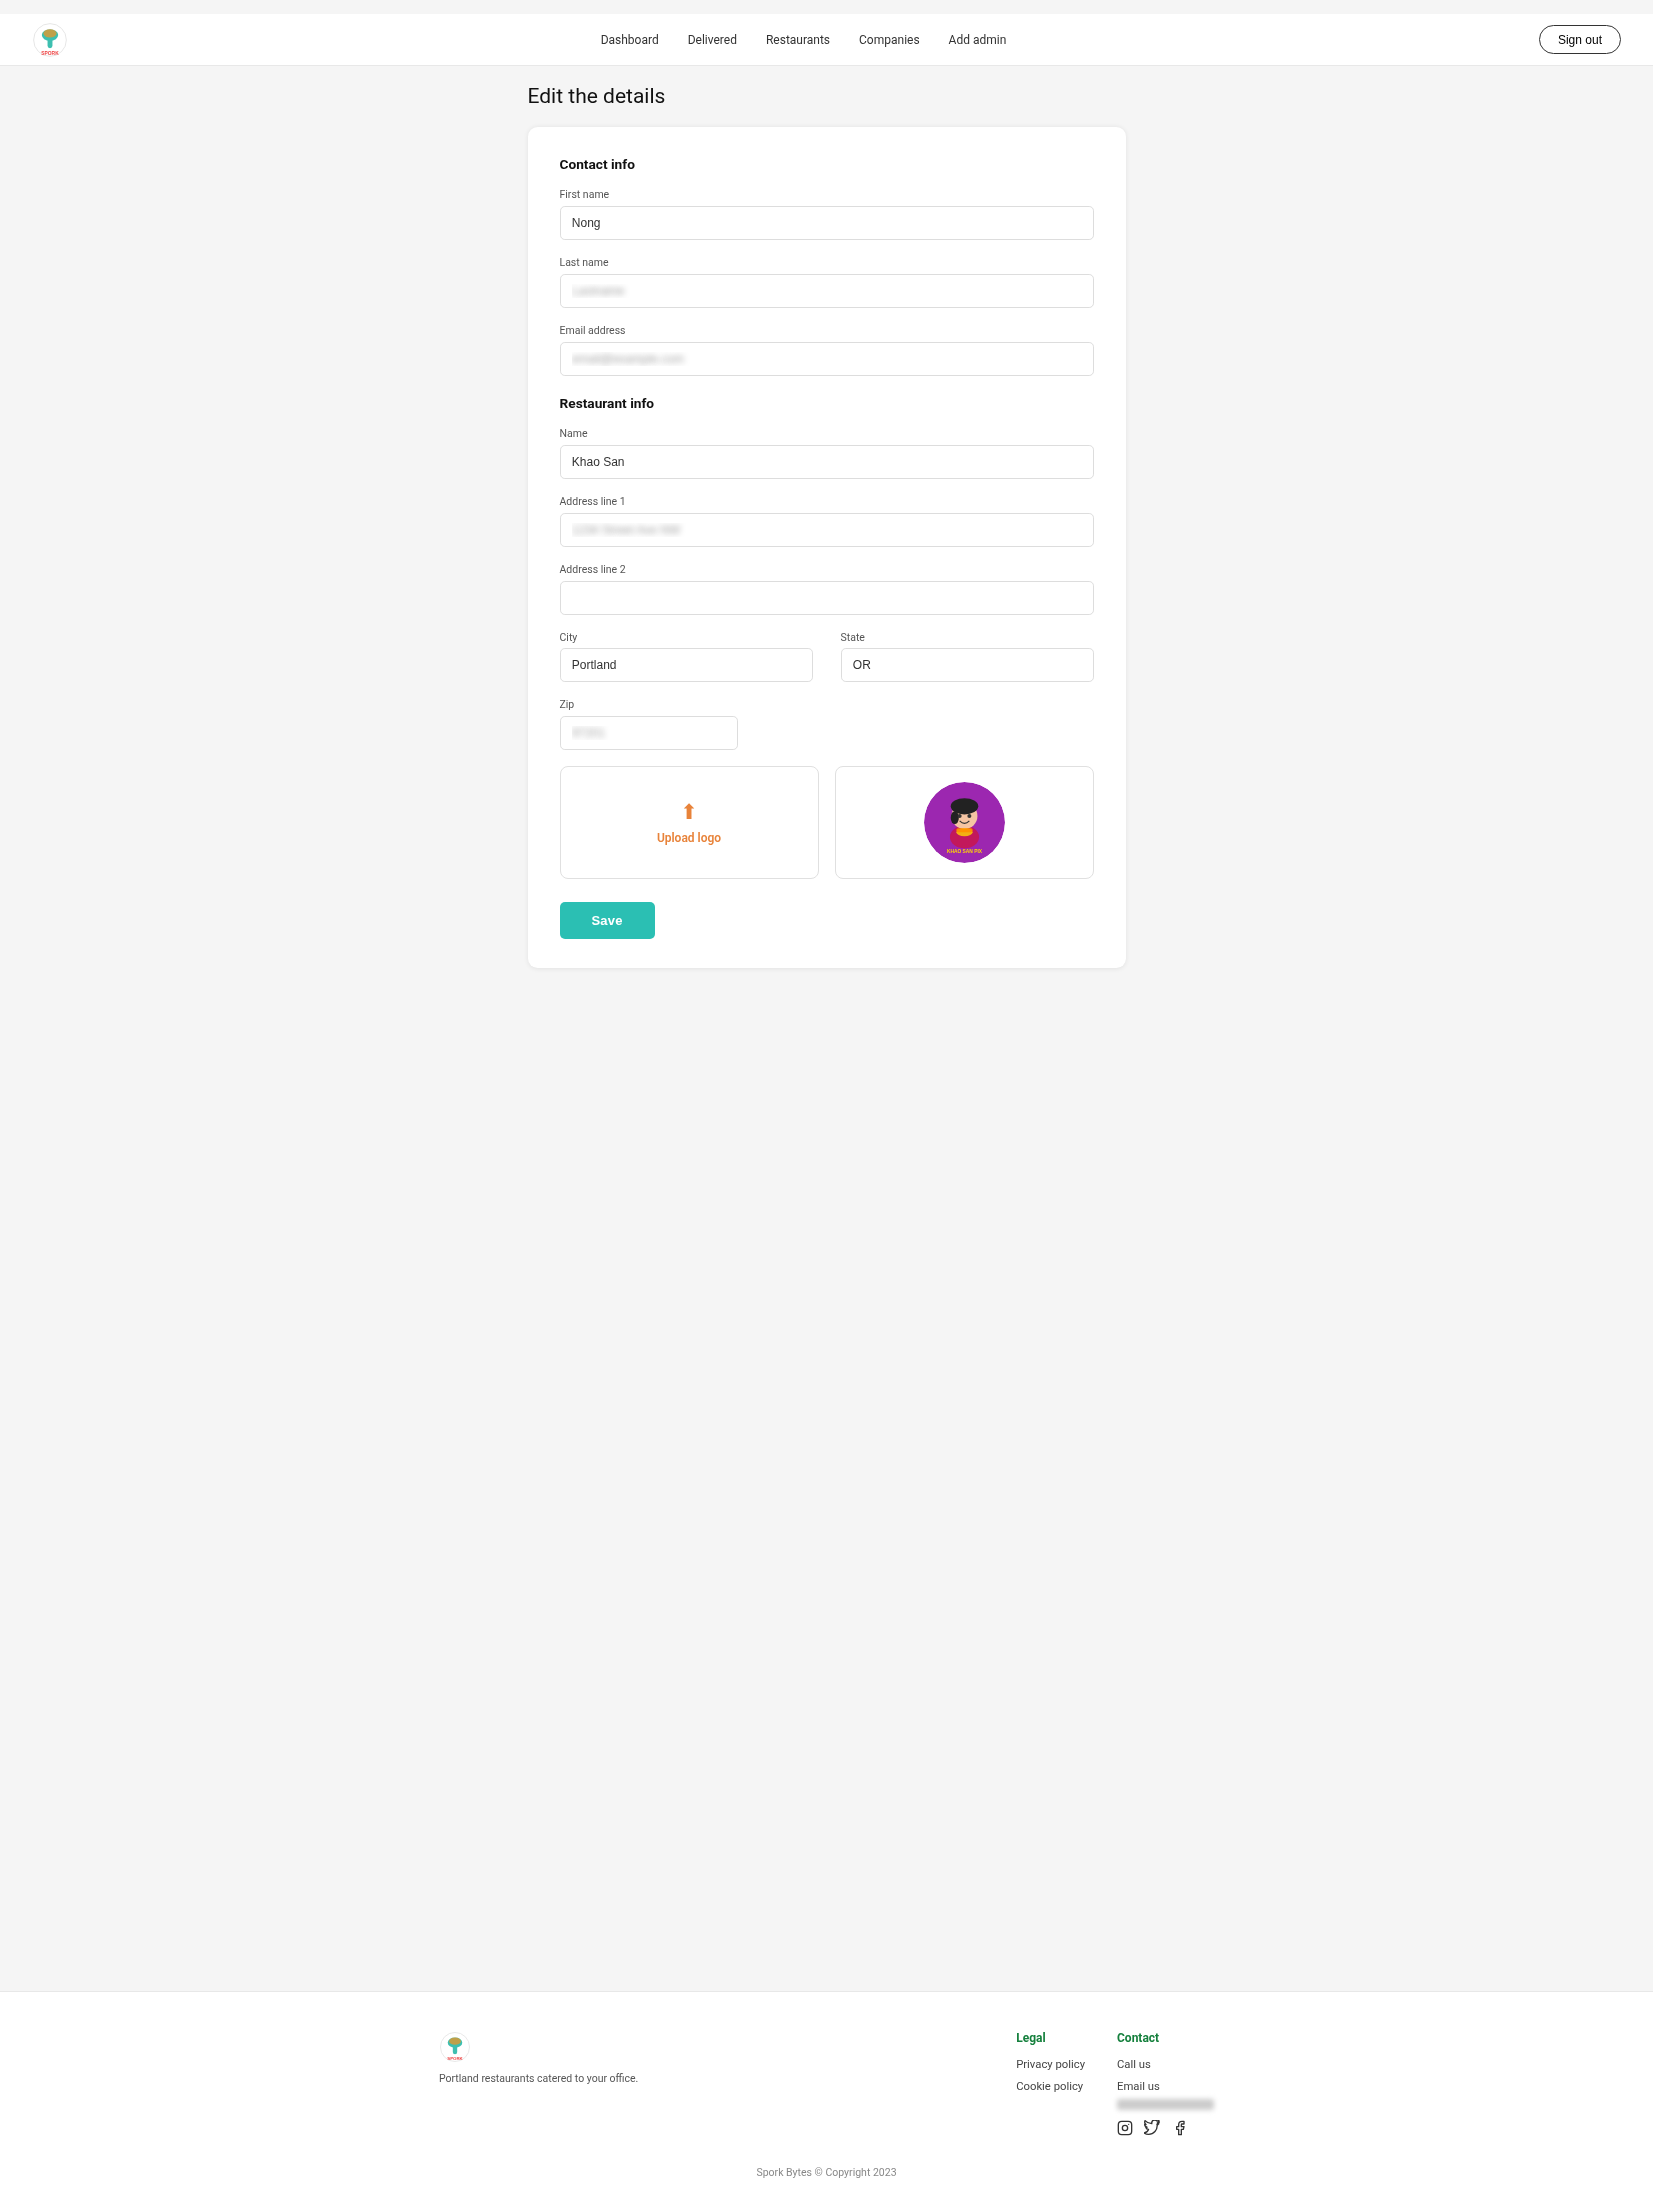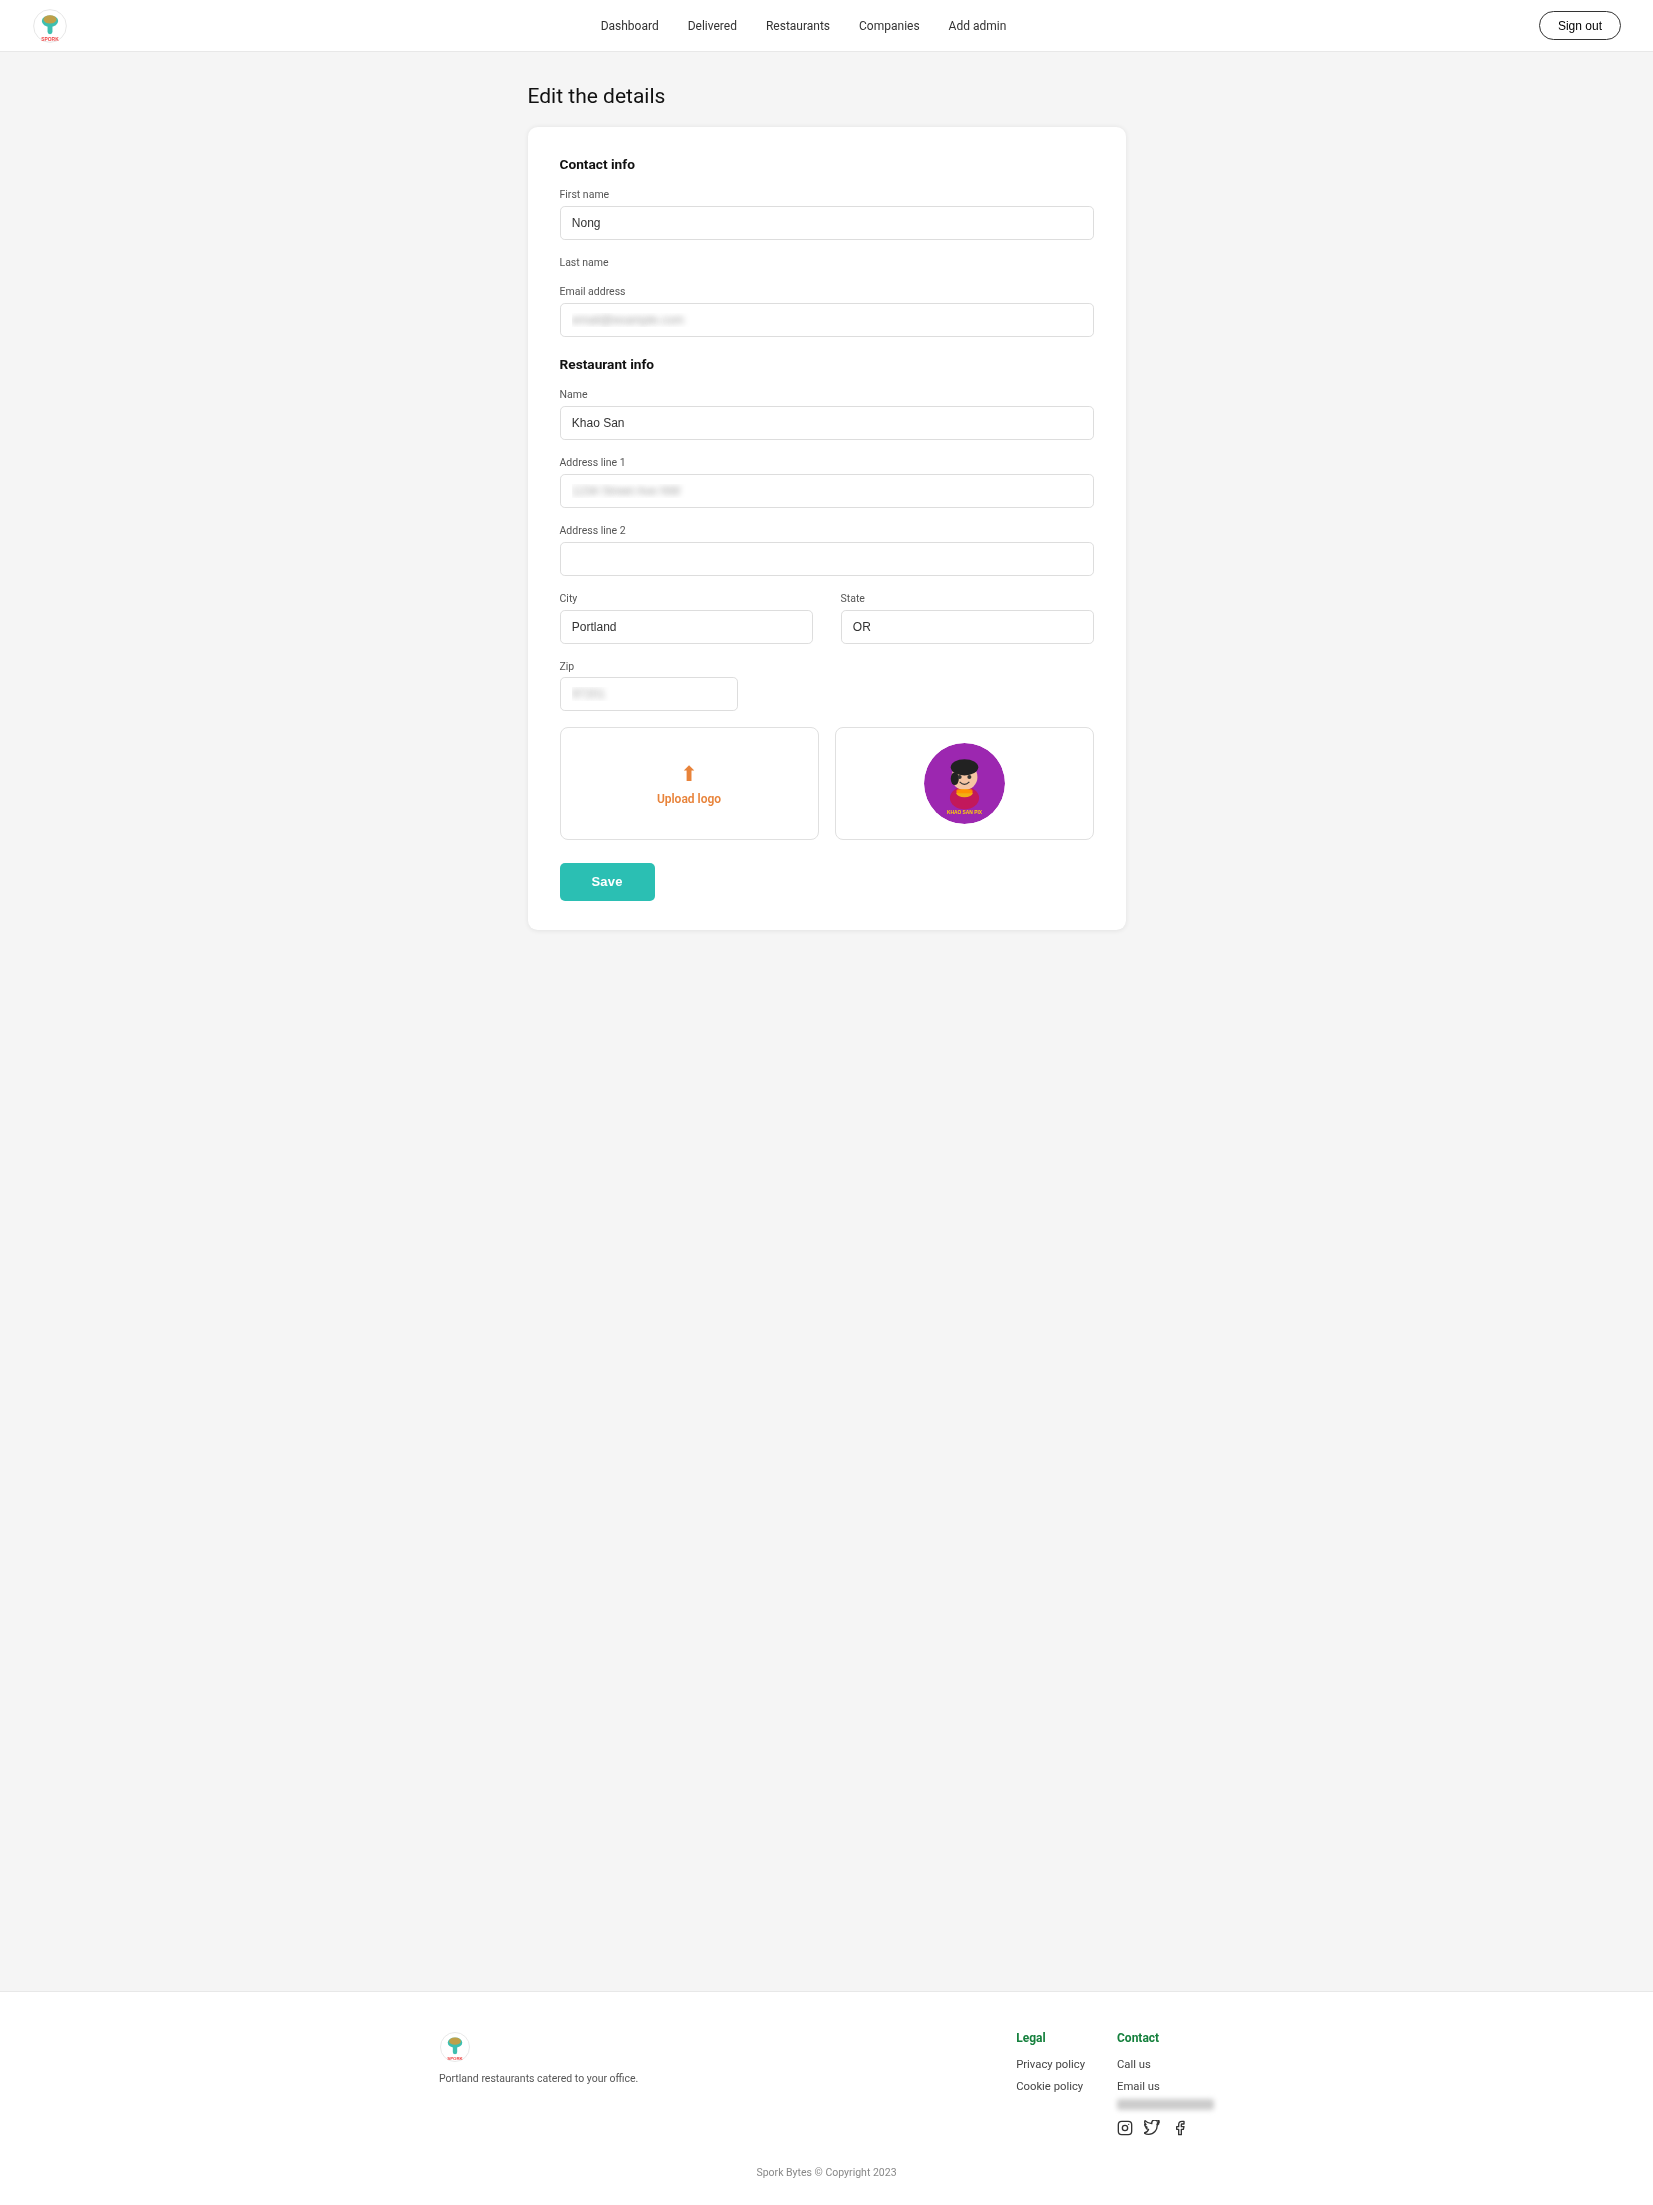--- a/index.html
+++ b/index.html
@@ -15,21 +15,21 @@
     
     .navbar {
       background: #fff;
       border-bottom: 0.8px solid #e8e8e8;
       padding: 16px 32px;
       height: 52px;
       display: flex;
       align-items: center;
       justify-content: space-between;
       position: sticky;
-      top: 0;
+      top: 14px;
       z-index: 10;
     }
     .navbar-logo {
       display: flex;
       align-items: center;
       gap: 4.8px;
     }
     .logo-icon {
       width: 36px;
       height: 36px;
@@ -281,20 +281,21 @@
     
     <div class="section-title">Contact info</div>
 
     <div class="form-group">
       <label class="form-label">First name</label>
       <input class="form-input" type="text" value="Nong" style="">
     </div>
 
     <div class="form-group">
       <label class="form-label">Last name</label>
+      <input class="form-input blurred" type="text" value="Lastname" style="">
     </div>
 
     <div class="form-group">
       <label class="form-label">Email address</label>
       <input class="form-input blurred" type="email" value="email@example.com" style="">
     </div>
 
     <div class="section-divider"></div>
 
     

